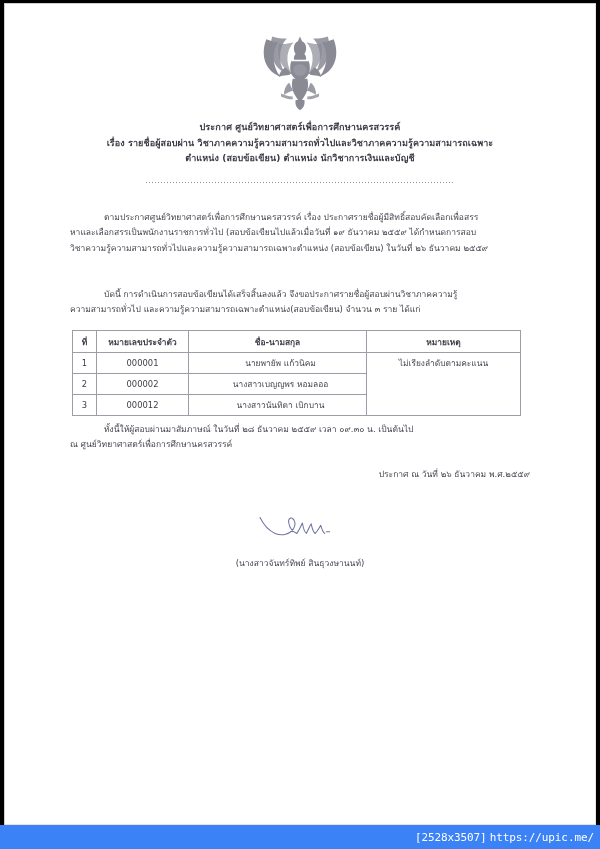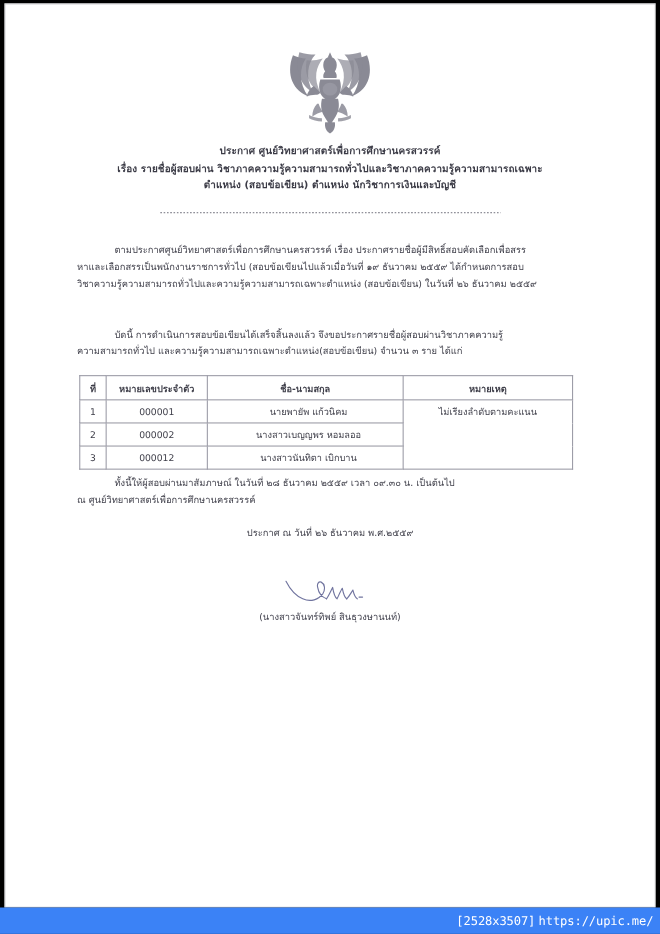--- a/index.html
+++ b/index.html
@@ -41,21 +41,21 @@
     position: absolute;
     inset: 0;
     pointer-events: none;
     box-shadow: inset 1px 1px 0 rgba(170,170,175,0.55),
                 inset -1px -1px 0 rgba(205,205,210,0.5);
   }
 
   .doc-body {
     position: absolute;
     left: 0;
-    top: 16px;
+    top: 5px;
     width: 592px;
     height: 822px;
     color: #3a3a44;
   }
 
   
   .emblem-wrap {
     position: absolute;
     left: 0;
     top: 24px;
@@ -113,21 +113,21 @@
     text-align: left;
   }
   .para .ln { display: block; white-space: nowrap; }
   .para .ln.indent { padding-left: 34px; }
   .para .ln.center { text-align: center; padding-left: 0; }
 
   #para-1 { top: 202px; }
   #para-2 { top: 279px; }
   #para-3 { top: 414px; }
   #para-4 { top: 459px; text-align: center; width: 460px; }
-  #para-4 .ln { display: block; white-space: nowrap; text-align: center; }
+  #para-4 .ln { display: block; white-space: nowrap; text-align: right; }
 
   
   .results-table {
     position: absolute;
     left: 68px;
     top: 322px;
     width: 448px;
     border-collapse: collapse;
     table-layout: fixed;
     font-size: 8.4px;
@@ -167,21 +167,21 @@
     display: block;
     margin: 0 auto;
     width: 96px;
     height: 30px;
     opacity: 0.72;
   }
   .sign-name {
     font-size: 8.5px;
     line-height: 15px;
     color: #3f3f4b;
-    margin-top: 2px;
+    margin-top: 14px;
     white-space: nowrap;
   }
   .sign-title {
     font-size: 8.5px;
     line-height: 15px;
     color: #3f3f4b;
     white-space: nowrap;
   }
 
   

